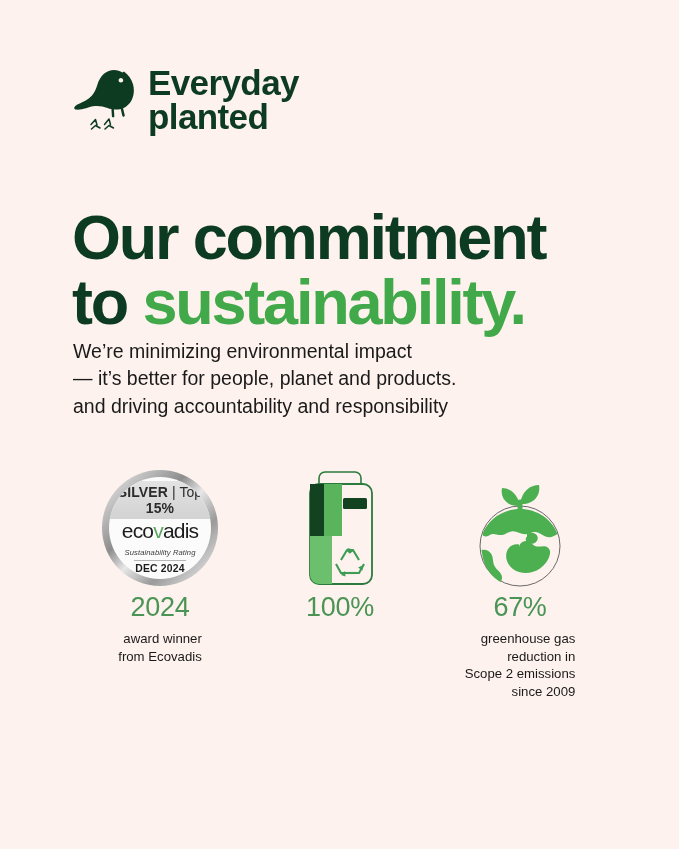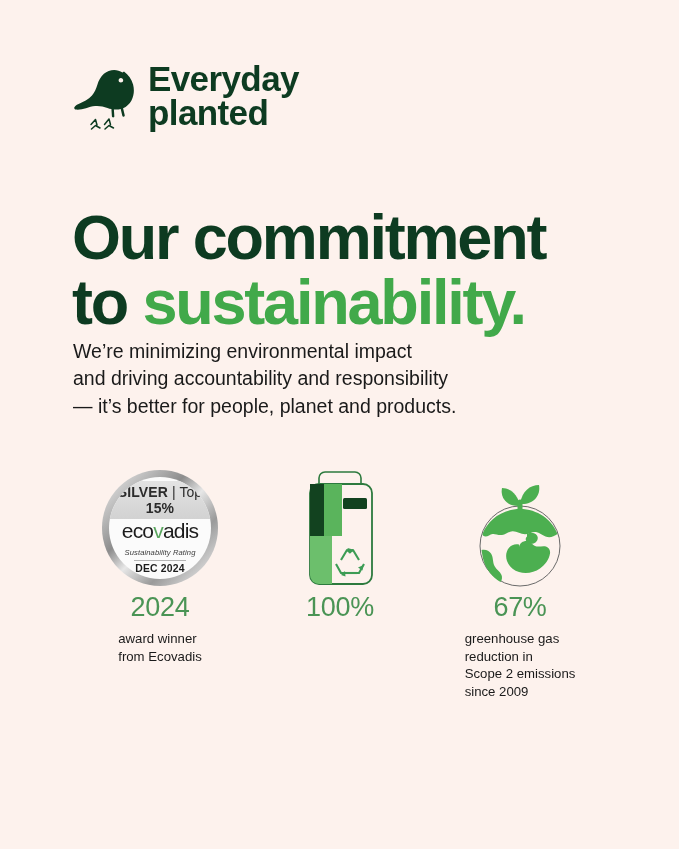--- a/index.html
+++ b/index.html
@@ -14,21 +14,21 @@
     overflow: hidden;
     position: relative;
   }
 
   
   .logo-row {
     position: absolute;
     left: 74px;
     top: 62px;
     display: flex;
-    align-items: flex-start;
+    align-items: flex-end;
     gap: 12px;
   }
   .logo-bird { width: 62px; height: 72px; display: block; }
   .logo-words {
     font-size: 35px;
     font-weight: bold;
     line-height: 0.97;
     color: #0d3b21;
     letter-spacing: -0.6px;
   }
@@ -85,21 +85,21 @@
     font-size: 27px;
     color: #4a9455;
     line-height: 1;
     letter-spacing: -0.3px;
   }
   .stat-caption {
     margin-top: 9px;
     font-size: 13.2px;
     line-height: 1.33;
     color: #1a1a1a;
-    text-align: left;
+    text-align: right;
     max-width: 124px;
   }
   .stat-caption span { display: block; }
 
   
   .badge-wrap { position: relative; width: 116px; height: 116px; }
   .badge-ring {
     position: absolute; inset: 0;
     border-radius: 50%;
     background: linear-gradient(135deg,#f3f3f3 0%,#b9b9b9 22%,#8d8d8d 38%,
@@ -167,22 +167,22 @@
   </div>
 </div>
 
 <h1 class="headline">
   <span>Our commitment</span><br>
   <span>to </span><span class="accent">sustainability.</span>
 </h1>
 
 <p class="body-copy">
   <span>We’re minimizing environmental impact</span>
+  <span>— it’s better for people, planet and products.</span>
   <span>and driving accountability and responsibility</span>
-  <span>— it’s better for people, planet and products.</span>
 </p>
 
 <div class="stats">
 
   <div class="stat">
     <div class="stat-art">
       <div class="badge-wrap">
         <div class="badge-ring"></div>
         <div class="badge-face">
           <div class="badge-top">

